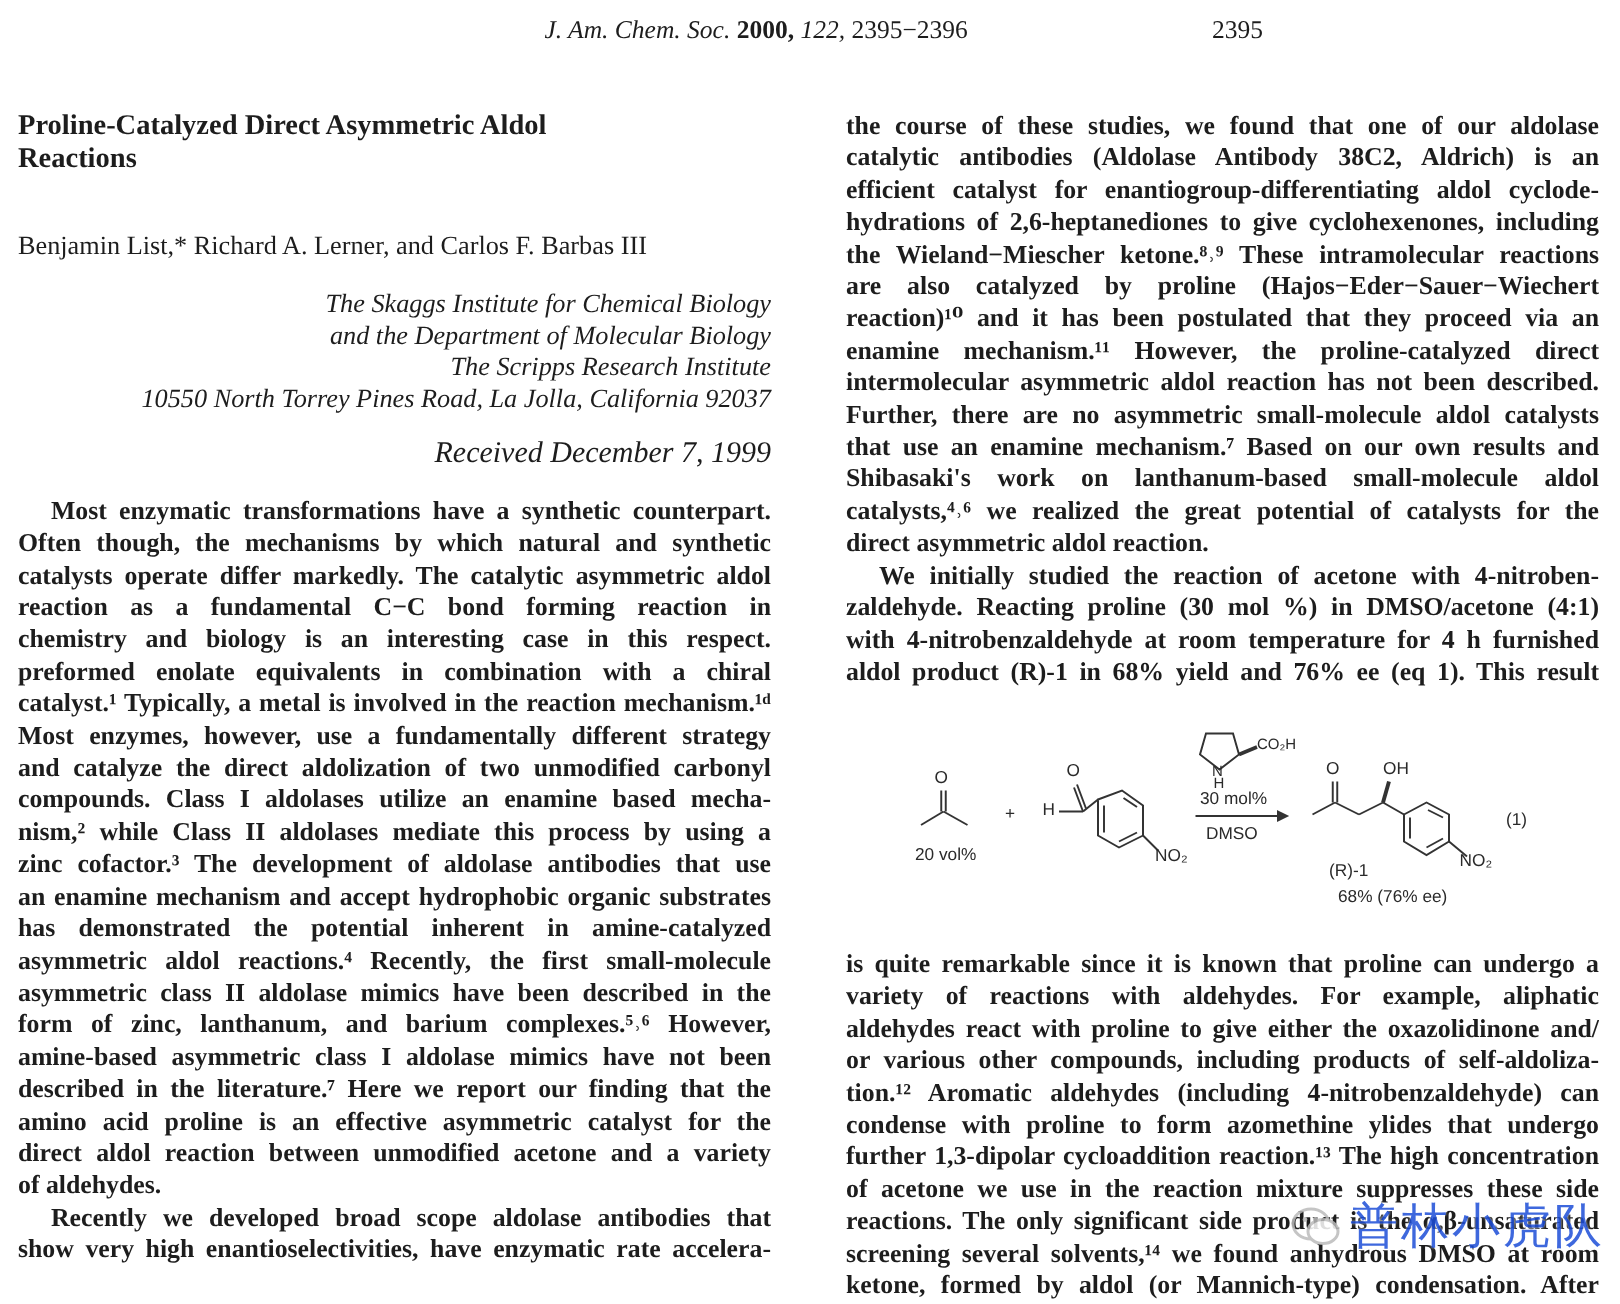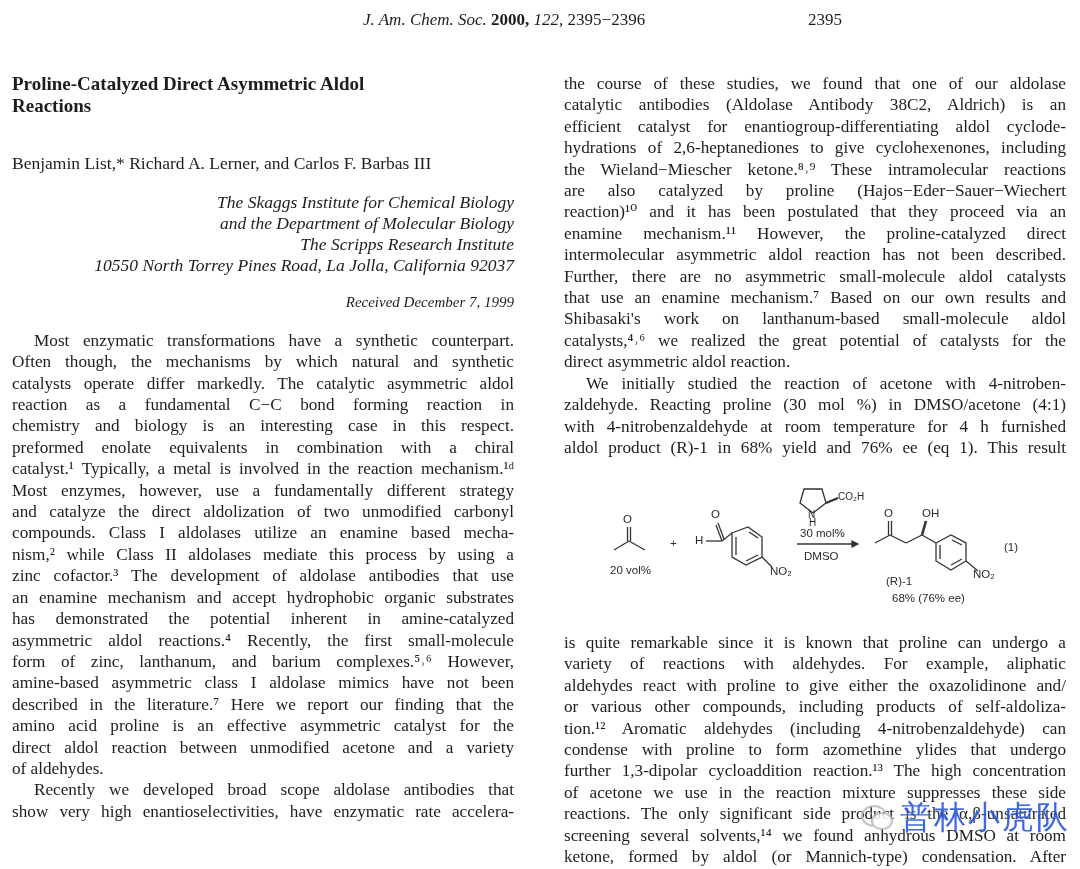--- a/index.html
+++ b/index.html
@@ -31,26 +31,26 @@
     font-weight: bold; font-size: 19px; line-height: 22px;
     text-align: left; margin: 0;
   }
   .authors { margin-top: 36px; font-size: 17.5px; text-align: left; }
   .affil {
     margin-top: 18px; text-align: right; font-style: italic;
     font-size: 17.5px; line-height: 21px;
   }
   .affil div { text-align: right; }
   .received {
-    margin-top: 16px; text-align: right; font-style: italic; font-size: 15px;
+    margin-top: 16px; text-align: right; font-style: italic; font-size: 20px;
   }
   .para { margin: 0; text-indent: 22px; }
   .para.first { margin-top: 16px; }
   .para.noindent { text-indent: 0; }
-  .line { display: block; text-align: justify; text-align-last: justify; white-space: nowrap; overflow: hidden; }
+  .line { display: block; text-align: justify; text-align-last: justify; white-space: nowrap; overflow: hidden; font-weight: bold; }
   .line.last { text-align-last: left; }
   .line.ind { padding-left: 22px; }
 
   .scheme {
     position: absolute; left: 590px; top: 475px; width: 470px; height: 140px;
   }
   .scheme svg { position: absolute; left: 0; top: 0; }
   .scheme .lbl {
     position: absolute; font-family: "Liberation Sans", "DejaVu Sans", sans-serif;
     font-size: 11.5px; color: #2a2a2a; white-space: nowrap;
@@ -98,20 +98,21 @@
       <span class="line">preformed enolate equivalents in combination with a chiral</span>
       <span class="line">catalyst.¹ Typically, a metal is involved in the reaction mechanism.¹ᵈ</span>
       <span class="line">Most enzymes, however, use a fundamentally different strategy</span>
       <span class="line">and catalyze the direct aldolization of two unmodified carbonyl</span>
       <span class="line">compounds. Class I aldolases utilize an enamine based mecha-</span>
       <span class="line">nism,² while Class II aldolases mediate this process by using a</span>
       <span class="line">zinc cofactor.³ The development of aldolase antibodies that use</span>
       <span class="line">an enamine mechanism and accept hydrophobic organic substrates</span>
       <span class="line">has demonstrated the potential inherent in amine-catalyzed</span>
       <span class="line">asymmetric aldol reactions.⁴ Recently, the first small-molecule</span>
+      <span class="line">asymmetric class II aldolase mimics have been described in the</span>
       <span class="line">form of zinc, lanthanum, and barium complexes.⁵˒⁶ However,</span>
       <span class="line">amine-based asymmetric class I aldolase mimics have not been</span>
       <span class="line">described in the literature.⁷ Here we report our finding that the</span>
       <span class="line">amino acid proline is an effective asymmetric catalyst for the</span>
       <span class="line">direct aldol reaction between unmodified acetone and a variety</span>
       <span class="line last">of aldehydes.</span>
       <span class="line ind">Recently we developed broad scope aldolase antibodies that</span>
       <span class="line">show very high enantioselectivities, have enzymatic rate accelera-</span>
     </div>
 </div>

